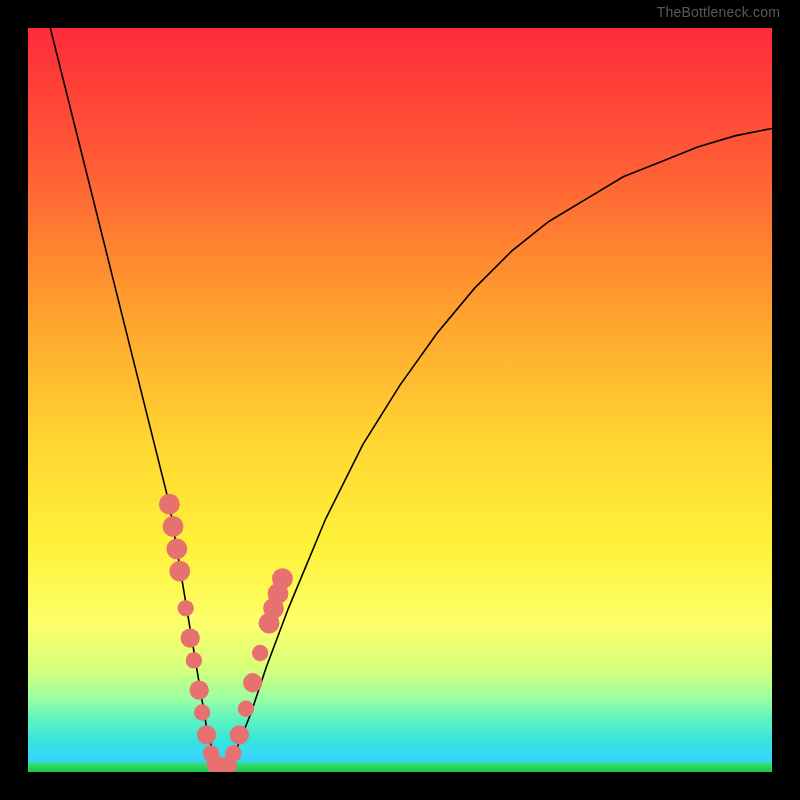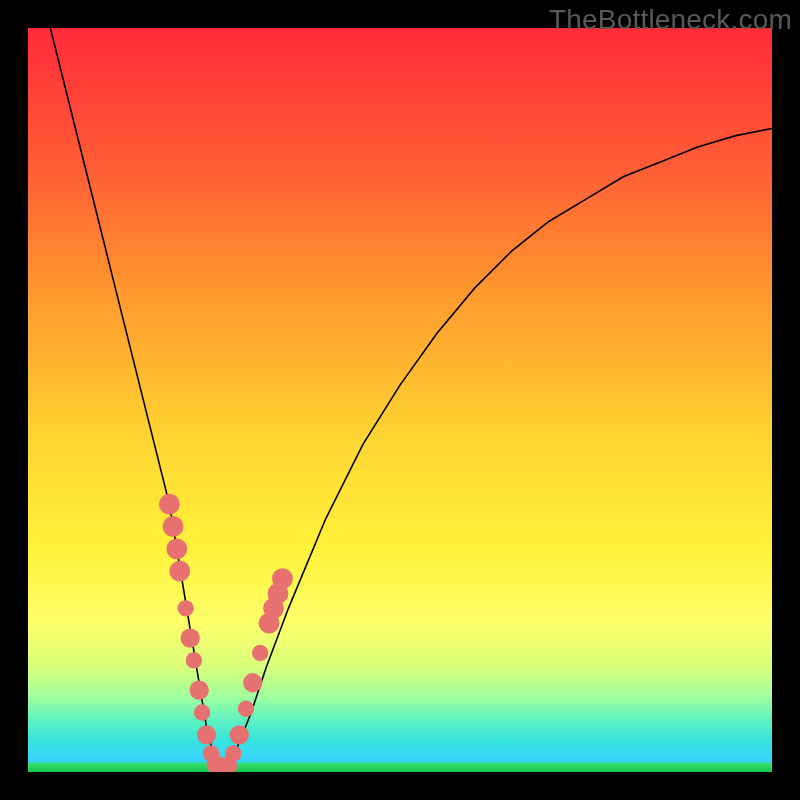--- a/index.html
+++ b/index.html
@@ -29,23 +29,23 @@
       #5ef2c0 93%,
       #35e4e0 96%,
       #38d2ff 98.5%,
       #32df67 99%,
       #18c74d 100%
     );
   }
   .watermark {
     position: absolute;
     top: 4px;
-    right: 8px;
+    right: 20px;
     color: #595959;
-    font-size: 28px;
+    font-size: 14px;
     letter-spacing: 0.2px;
     font-weight: 400;
     user-select: none;
   }
   svg.curve {
     position: absolute;
     left: 0;
     top: 0;
     width: 744px;
     height: 744px;

